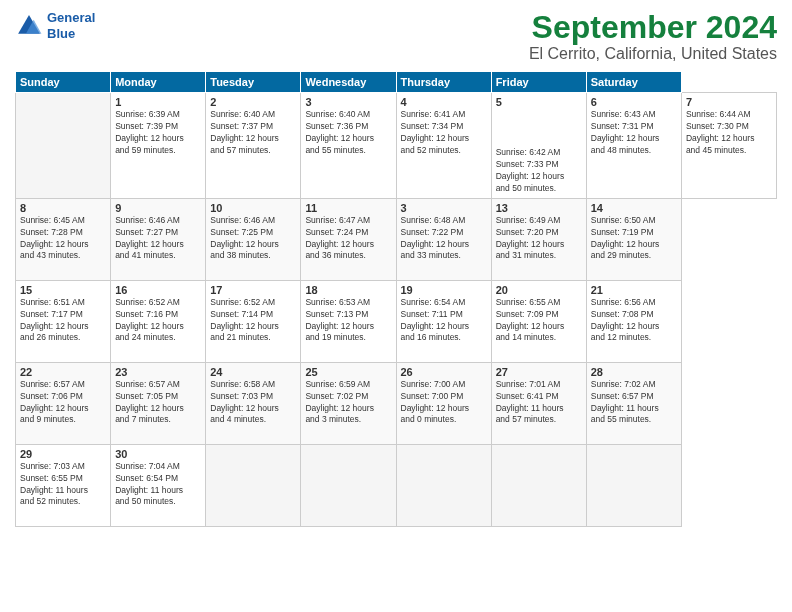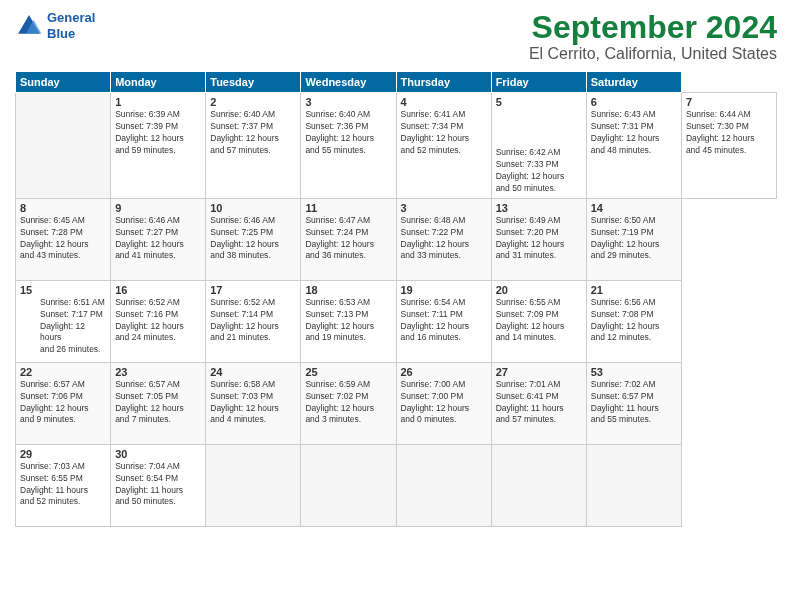--- a/index.html
+++ b/index.html
@@ -229,21 +229,21 @@
             <span class="day-num">14</span>
             <div class="day-info" style="white-space: pre-line;">Sunrise: 6:50 AM
 Sunset: 7:19 PM
 Daylight: 12 hours
 and 29 minutes.</div>
           </td>
         </tr>
         <tr class="week-row">
           <td>
             <span class="day-num">15</span>
-            <div class="day-info" style="white-space: pre-line; margin-left: 20px;">Sunrise: 6:51 AM
+            <div class="day-info" style="white-space: pre-line;">Sunrise: 6:51 AM
 Sunset: 7:17 PM
 Daylight: 12 hours
 and 26 minutes.</div>
           </td>
           <td>
             <span class="day-num">16</span>
             <div class="day-info" style="white-space: pre-line;">Sunrise: 6:52 AM
 Sunset: 7:16 PM
 Daylight: 12 hours
 and 24 minutes.</div>
@@ -321,21 +321,21 @@
 and 0 minutes.</div>
           </td>
           <td>
             <span class="day-num">27</span>
             <div class="day-info" style="white-space: pre-line;">Sunrise: 7:01 AM
 Sunset: 6:41 PM
 Daylight: 11 hours
 and 57 minutes.</div>
           </td>
           <td>
-            <span class="day-num">53</span>
+            <span class="day-num">28</span>
             <div class="day-info" style="white-space: pre-line;">Sunrise: 7:02 AM
 Sunset: 6:57 PM
 Daylight: 11 hours
 and 55 minutes.</div>
           </td>
         </tr>
         <tr class="week-row">
           <td>
             <span class="day-num">29</span>
             <div class="day-info" style="white-space: pre-line;">Sunrise: 7:03 AM

